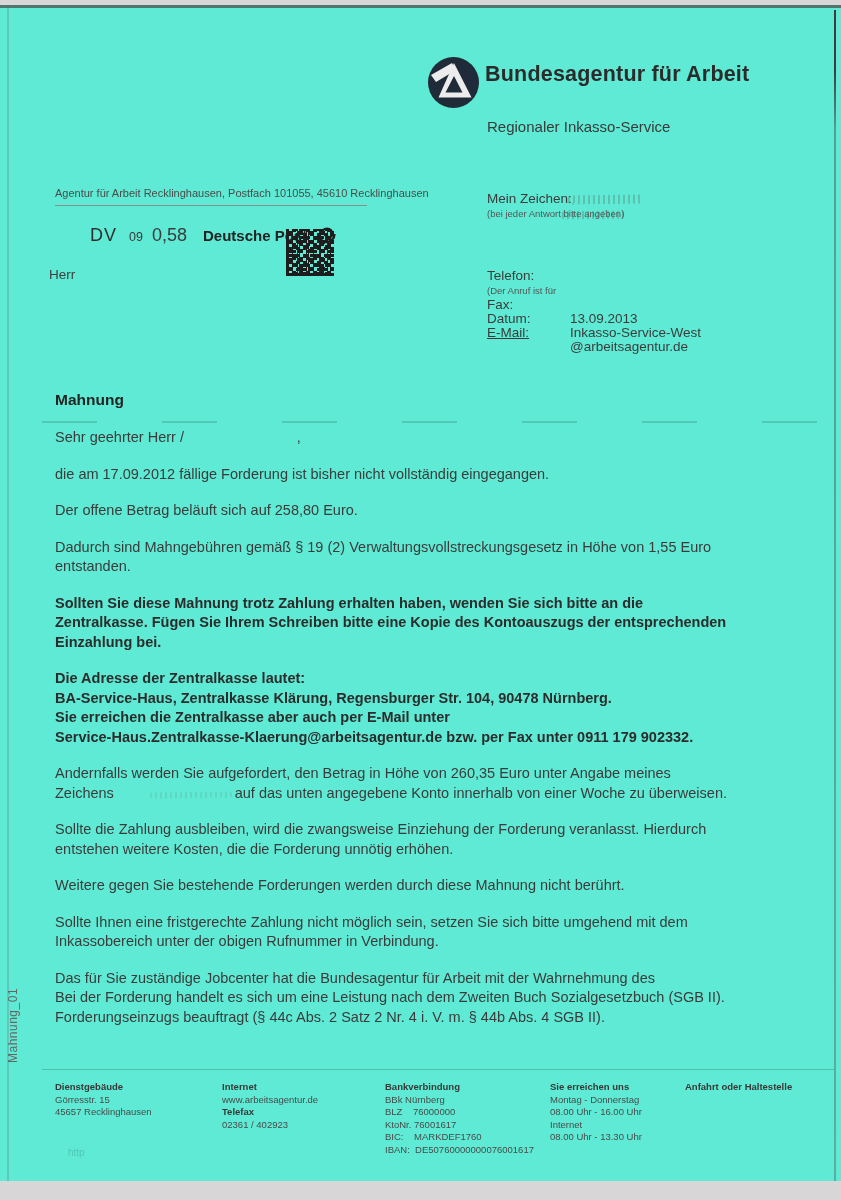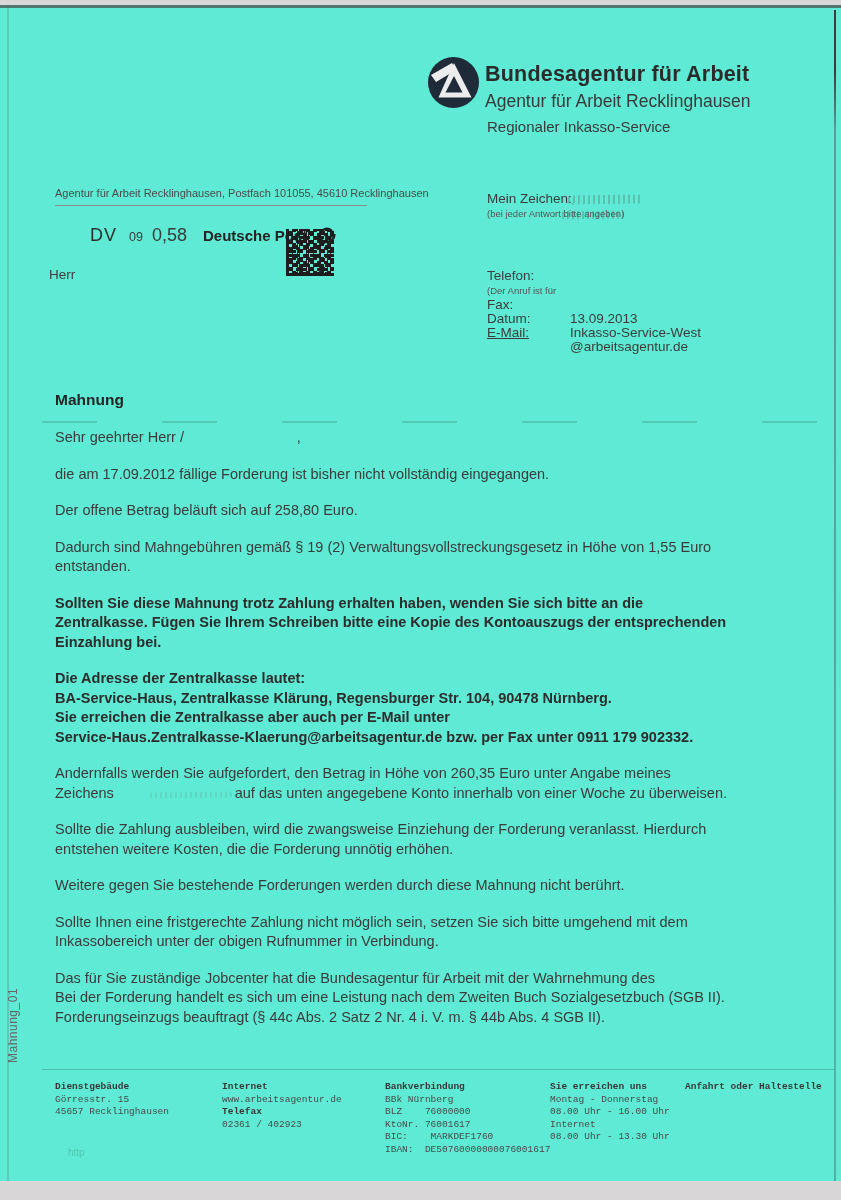--- a/index.html
+++ b/index.html
@@ -47,21 +47,21 @@
   .body{left:55px;top:423px;width:748px;font-size:14.5px;line-height:19.5px;color:#3b3b3b;}
   .salutation{margin:0 0 17px 0;}
   .para{margin:0 0 17px 0;}
   .para.bold{font-weight:bold;color:#2c2c2c;}
   .pline{white-space:nowrap;}
   .gap-smudge{left:150px;top:787px;width:82px;height:6px;opacity:.22;}
   
   .footer-line{left:42px;top:1064px;width:792px;height:1px;background:rgba(0,0,0,.18);}
   .footer{left:55px;top:1076px;width:760px;font-size:9.5px;line-height:12.5px;color:#4a4a4a;}
   .fcol{position:absolute;top:0;}
-  .fcol .fline{white-space:nowrap;font-family:Liberation Mono, monospace;}
+  .fcol .fline{white-space:nowrap;}
   .fcol .fbold{font-weight:bold;color:#383838;}
   
   .edge-label{left:6px;top:928px;height:130px;writing-mode:vertical-rl;transform:rotate(180deg);
     font-size:12px;color:#666;letter-spacing:.5px;}
   .watermark{left:68px;top:1142px;font-size:10px;color:rgba(0,0,0,.16);}
 </style>
 </head>
 <body>
 
 <div class="page">
@@ -74,21 +74,20 @@
 
   <div class="abs logo">
     <svg width="53" height="53" viewBox="0 0 53 53">
       <circle cx="26.5" cy="26.5" r="25.5" fill="#1f2b38"></circle>
       <path d="M4 19 L25 7 L29 14 L9 26 Z" fill="#edecec"></path>
       <path d="M27 7 L44.5 41.5 L11.5 41.5 Z" fill="#edecec"></path>
       <path d="M27 20 L35.5 36.5 L18.5 36.5 Z" fill="#1f2b38"></path>
     </svg>
   </div>
   <div class="abs brand">Bundesagentur für Arbeit</div>
-  <div class="abs agency">Agentur für Arbeit Recklinghausen</div>
   <div class="abs dept">Regionaler Inkasso-Service</div>
 
   <div class="abs sender-line">Agentur für Arbeit Recklinghausen, Postfach 101055, 45610 Recklinghausen</div>
   <div class="abs sender-underline"></div>
   <div class="abs postage">
     <span class="dv">DV</span>
     <span class="code">09</span>
     <span class="rate">0,58</span>
     <span class="carrier">Deutsche Post</span>
     <span class="posthorn">

